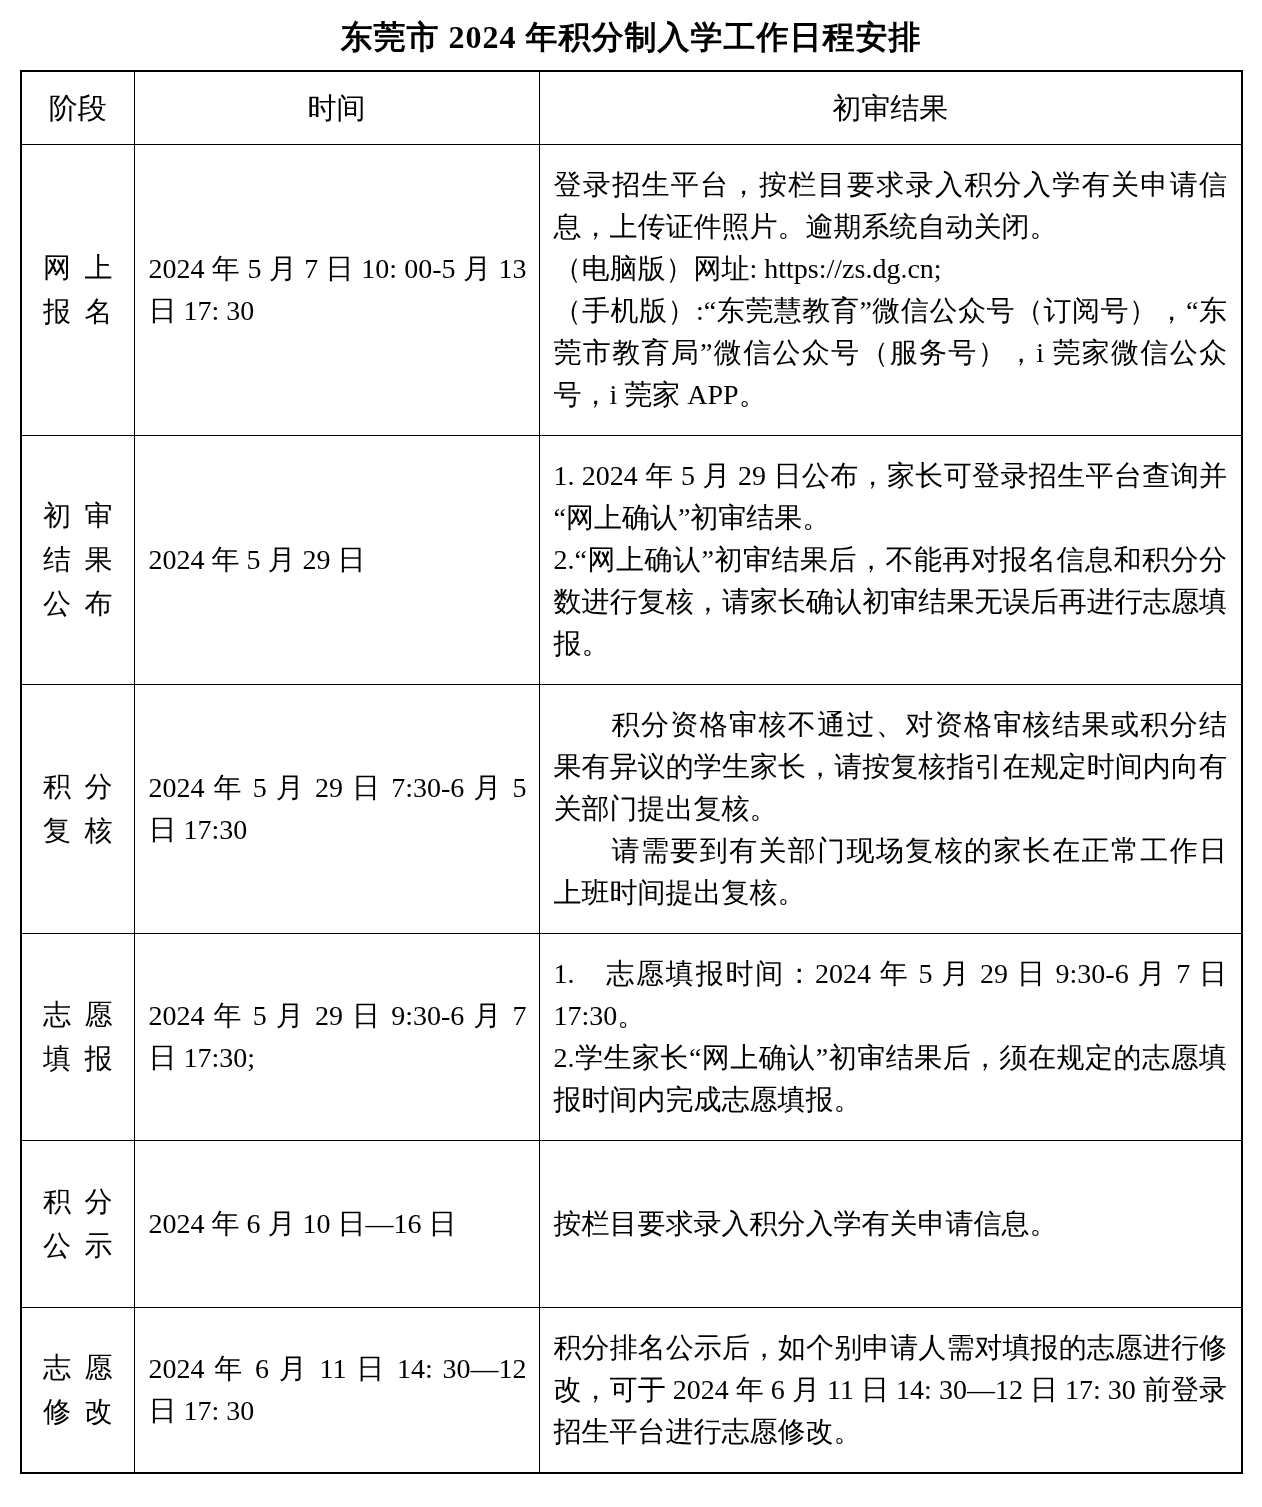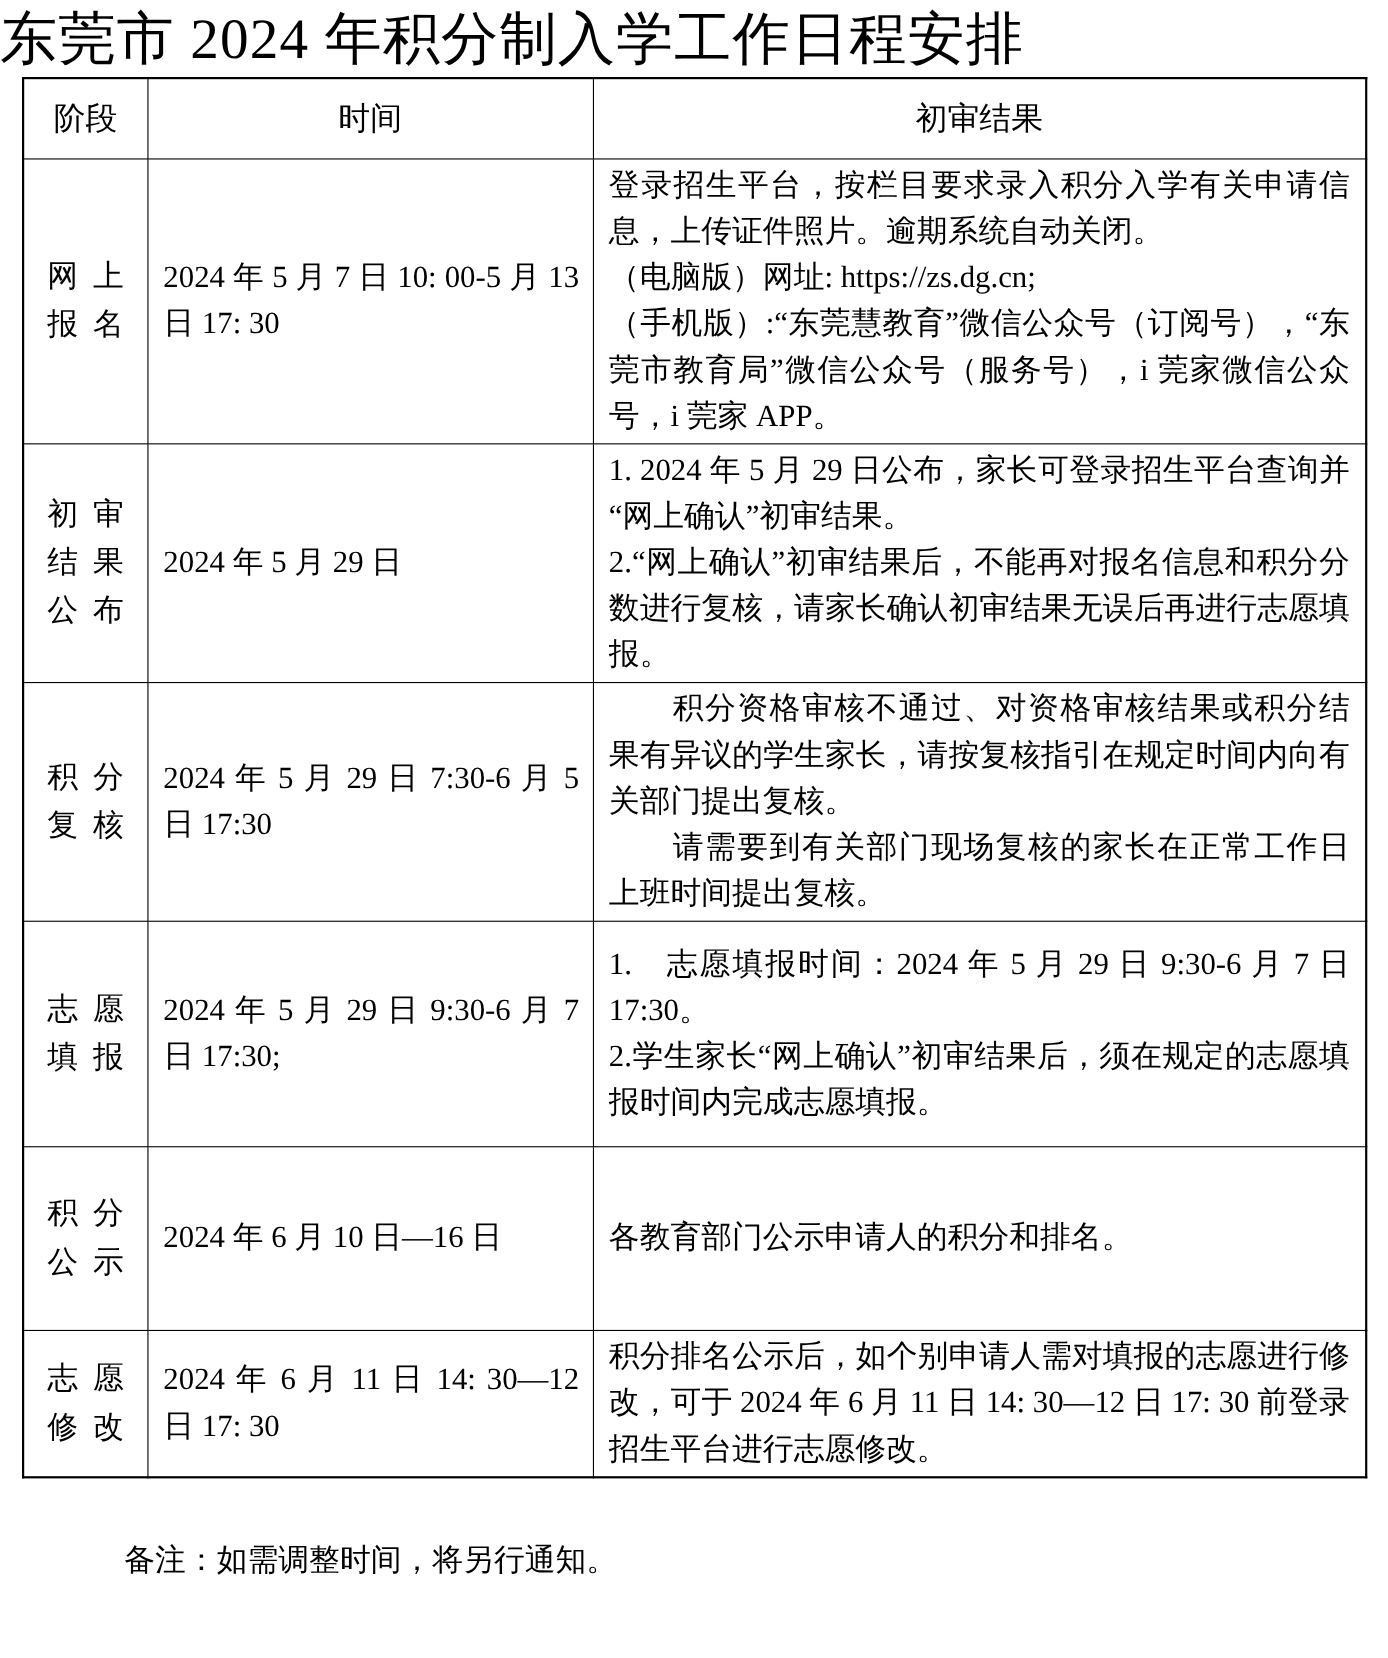--- a/index.html
+++ b/index.html
@@ -9,23 +9,23 @@
     color: #000000;
     font-family: "Liberation Serif", "DejaVu Serif", serif;
   }
   body {
     width: 1262px;
     height: 1507px;
     overflow: hidden;
     position: relative;
   }
   .page-title {
-    font-size: 52px;
-    font-weight: normal;
-    text-align: left;
+    font-size: 32px;
+    font-weight: bold;
+    text-align: center;
     margin: 12px 0 0 0;
     height: 58px;
     line-height: 50px;
     letter-spacing: 1px;
   }
   table.schedule {
     border-collapse: collapse;
     table-layout: fixed;
     margin-left: 20px;
     width: 1221px;
@@ -62,21 +62,21 @@
     text-align: justify;
     text-align-last: justify;
     line-height: 44px;
   }
   td.time-cell {
     padding: 0 12px 0 14px;
     text-align: justify;
     margin-left: 25px;
   }
   td.work-cell {
-    padding: 3px 14px;
+    padding: 19px 14px;
     text-align: justify;
   }
   .work-para { margin: 0; }
   .work-para.indent { text-indent: 58px; }
   .footnote {
     font-size: 28px;
     margin: 54px 0 0 113px;
     line-height: 42px;
   }
 </style>
@@ -146,21 +146,21 @@
             <p class="work-para">2.学生家长“网上确认”初审结果后，须在规定的志愿填报时间内完成志愿填报。</p>
           </td>
         </tr>
         <tr>
           <td class="stage-cell">
             <div class="stage-line">积分</div>
             <div class="stage-line">公示</div>
           </td>
           <td class="time-cell">2024 年 6 月 10 日—16 日</td>
           <td class="work-cell">
-            <p class="work-para">各教育部门公示申请人的积分和排名。</p>
+            <p class="work-para">按栏目要求录入积分入学有关申请信息。</p>
           </td>
         </tr>
         <tr>
           <td class="stage-cell">
             <div class="stage-line">志愿</div>
             <div class="stage-line">修改</div>
           </td>
           <td class="time-cell">2024 年 6 月 11 日 14: 30—12 日 17: 30</td>
           <td class="work-cell">
             <p class="work-para">积分排名公示后，如个别申请人需对填报的志愿进行修改，可于 2024 年 6 月 11 日 14: 30—12 日 17: 30 前登录招生平台进行志愿修改。</p>

